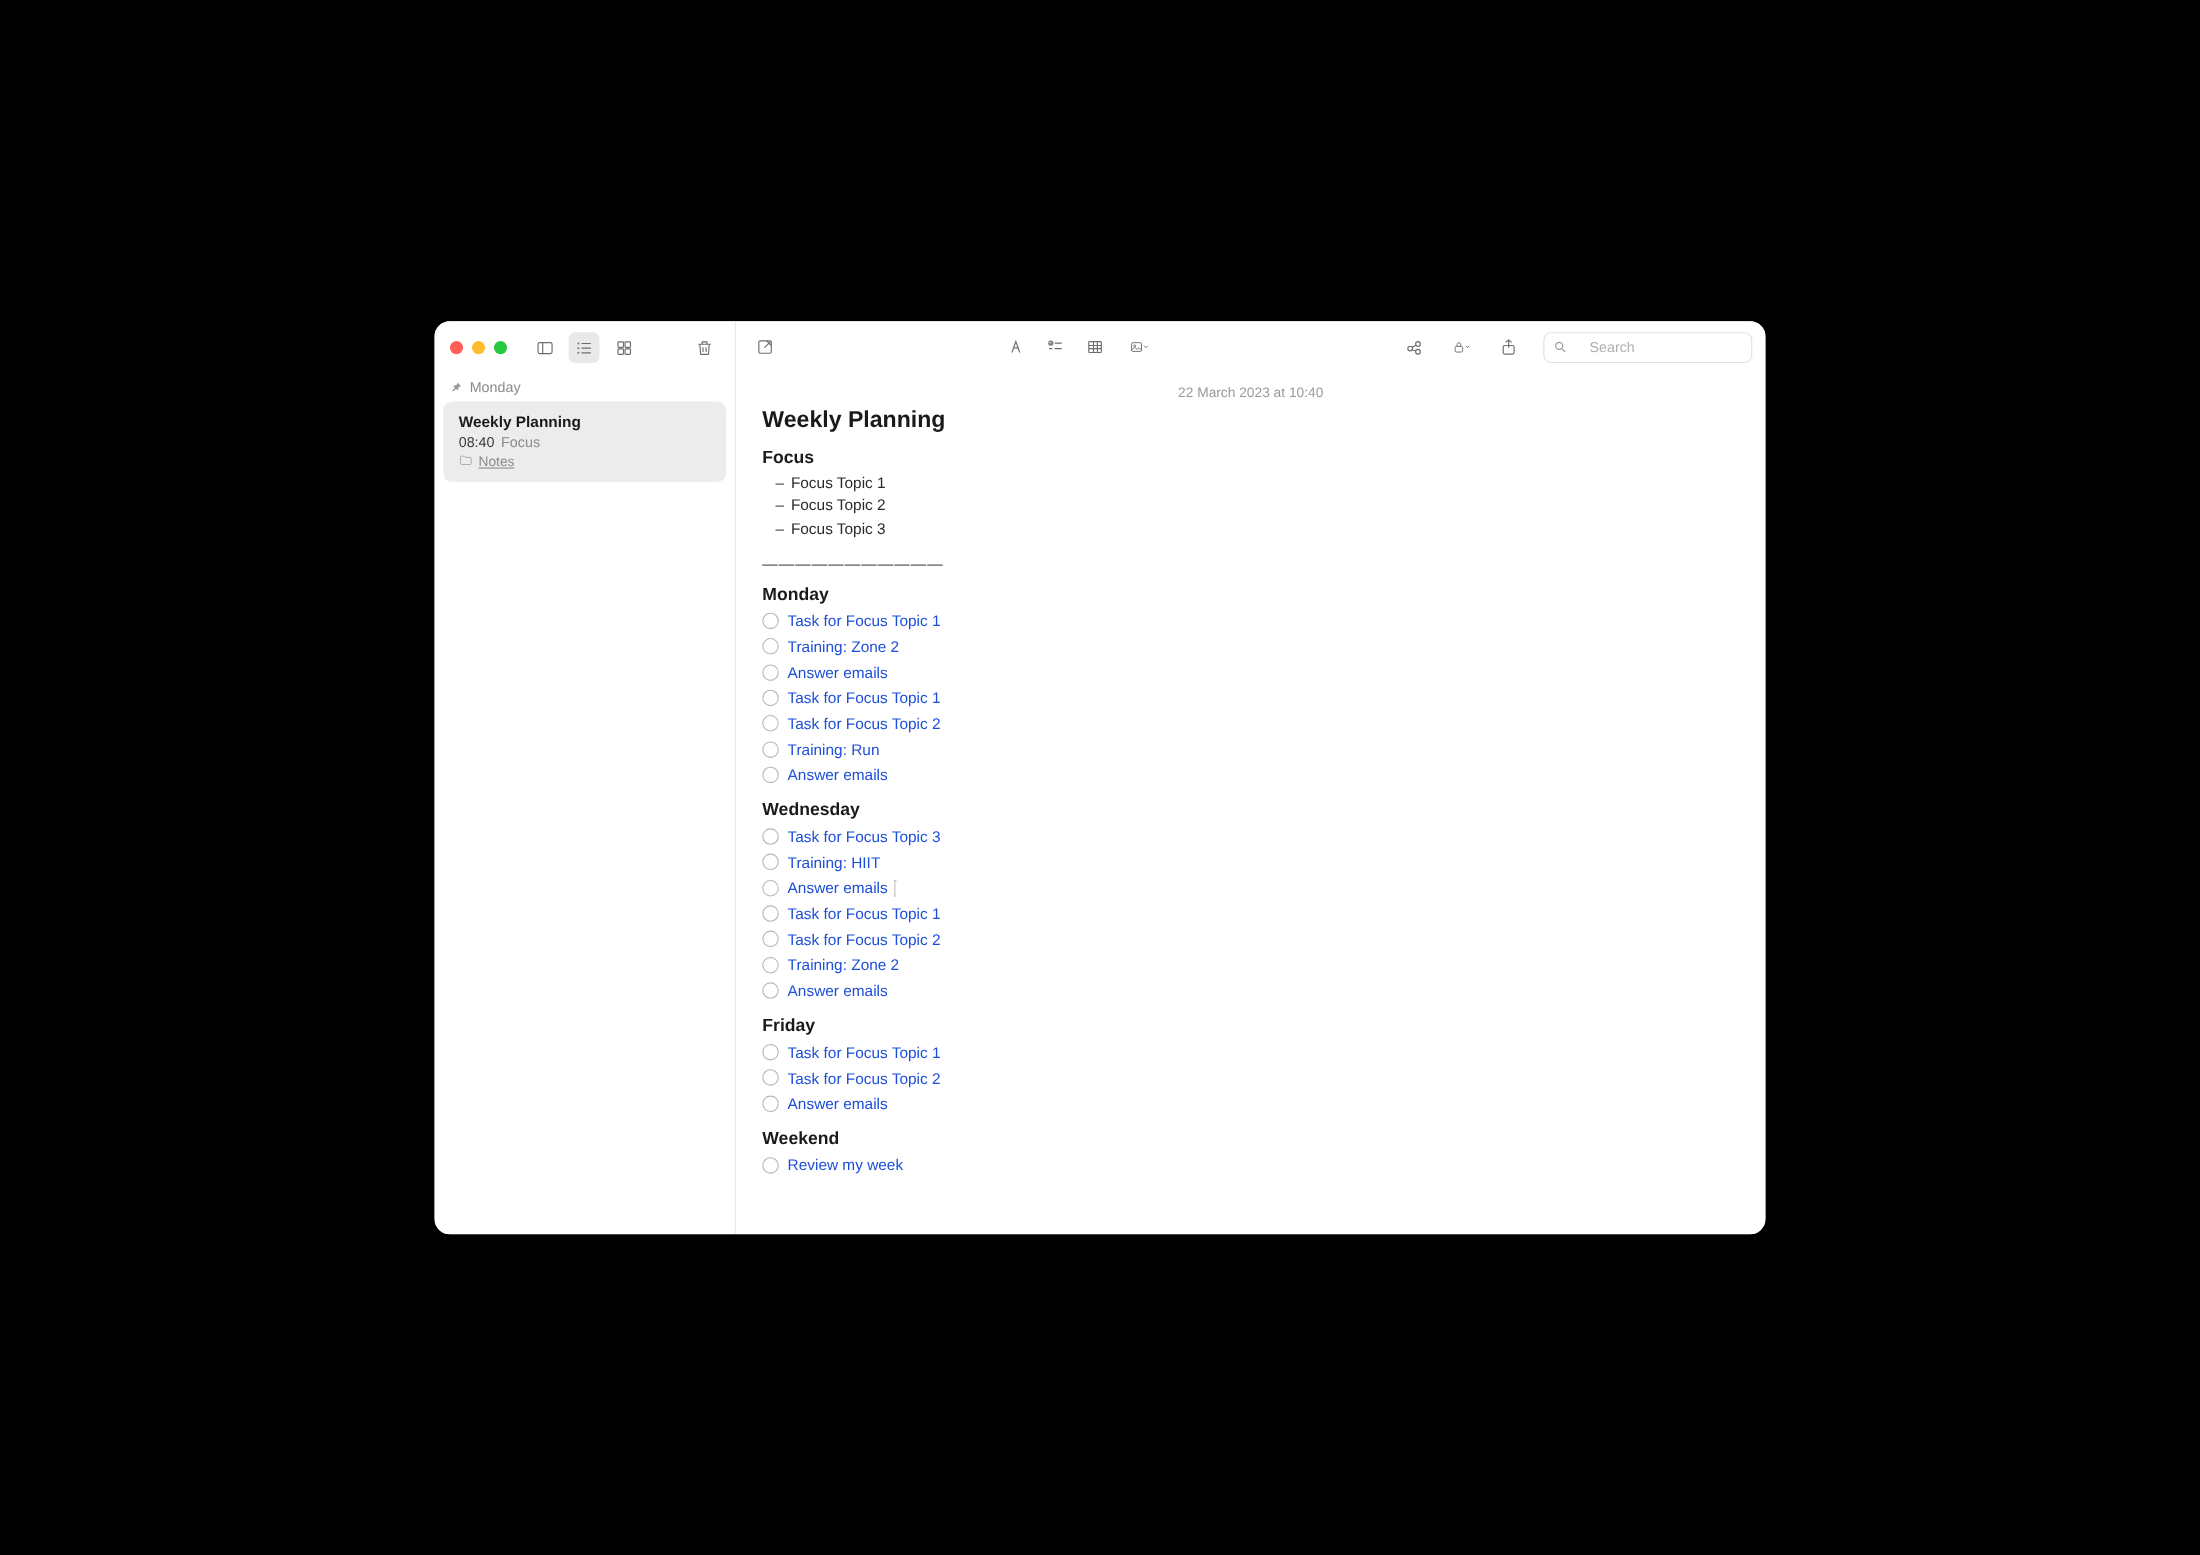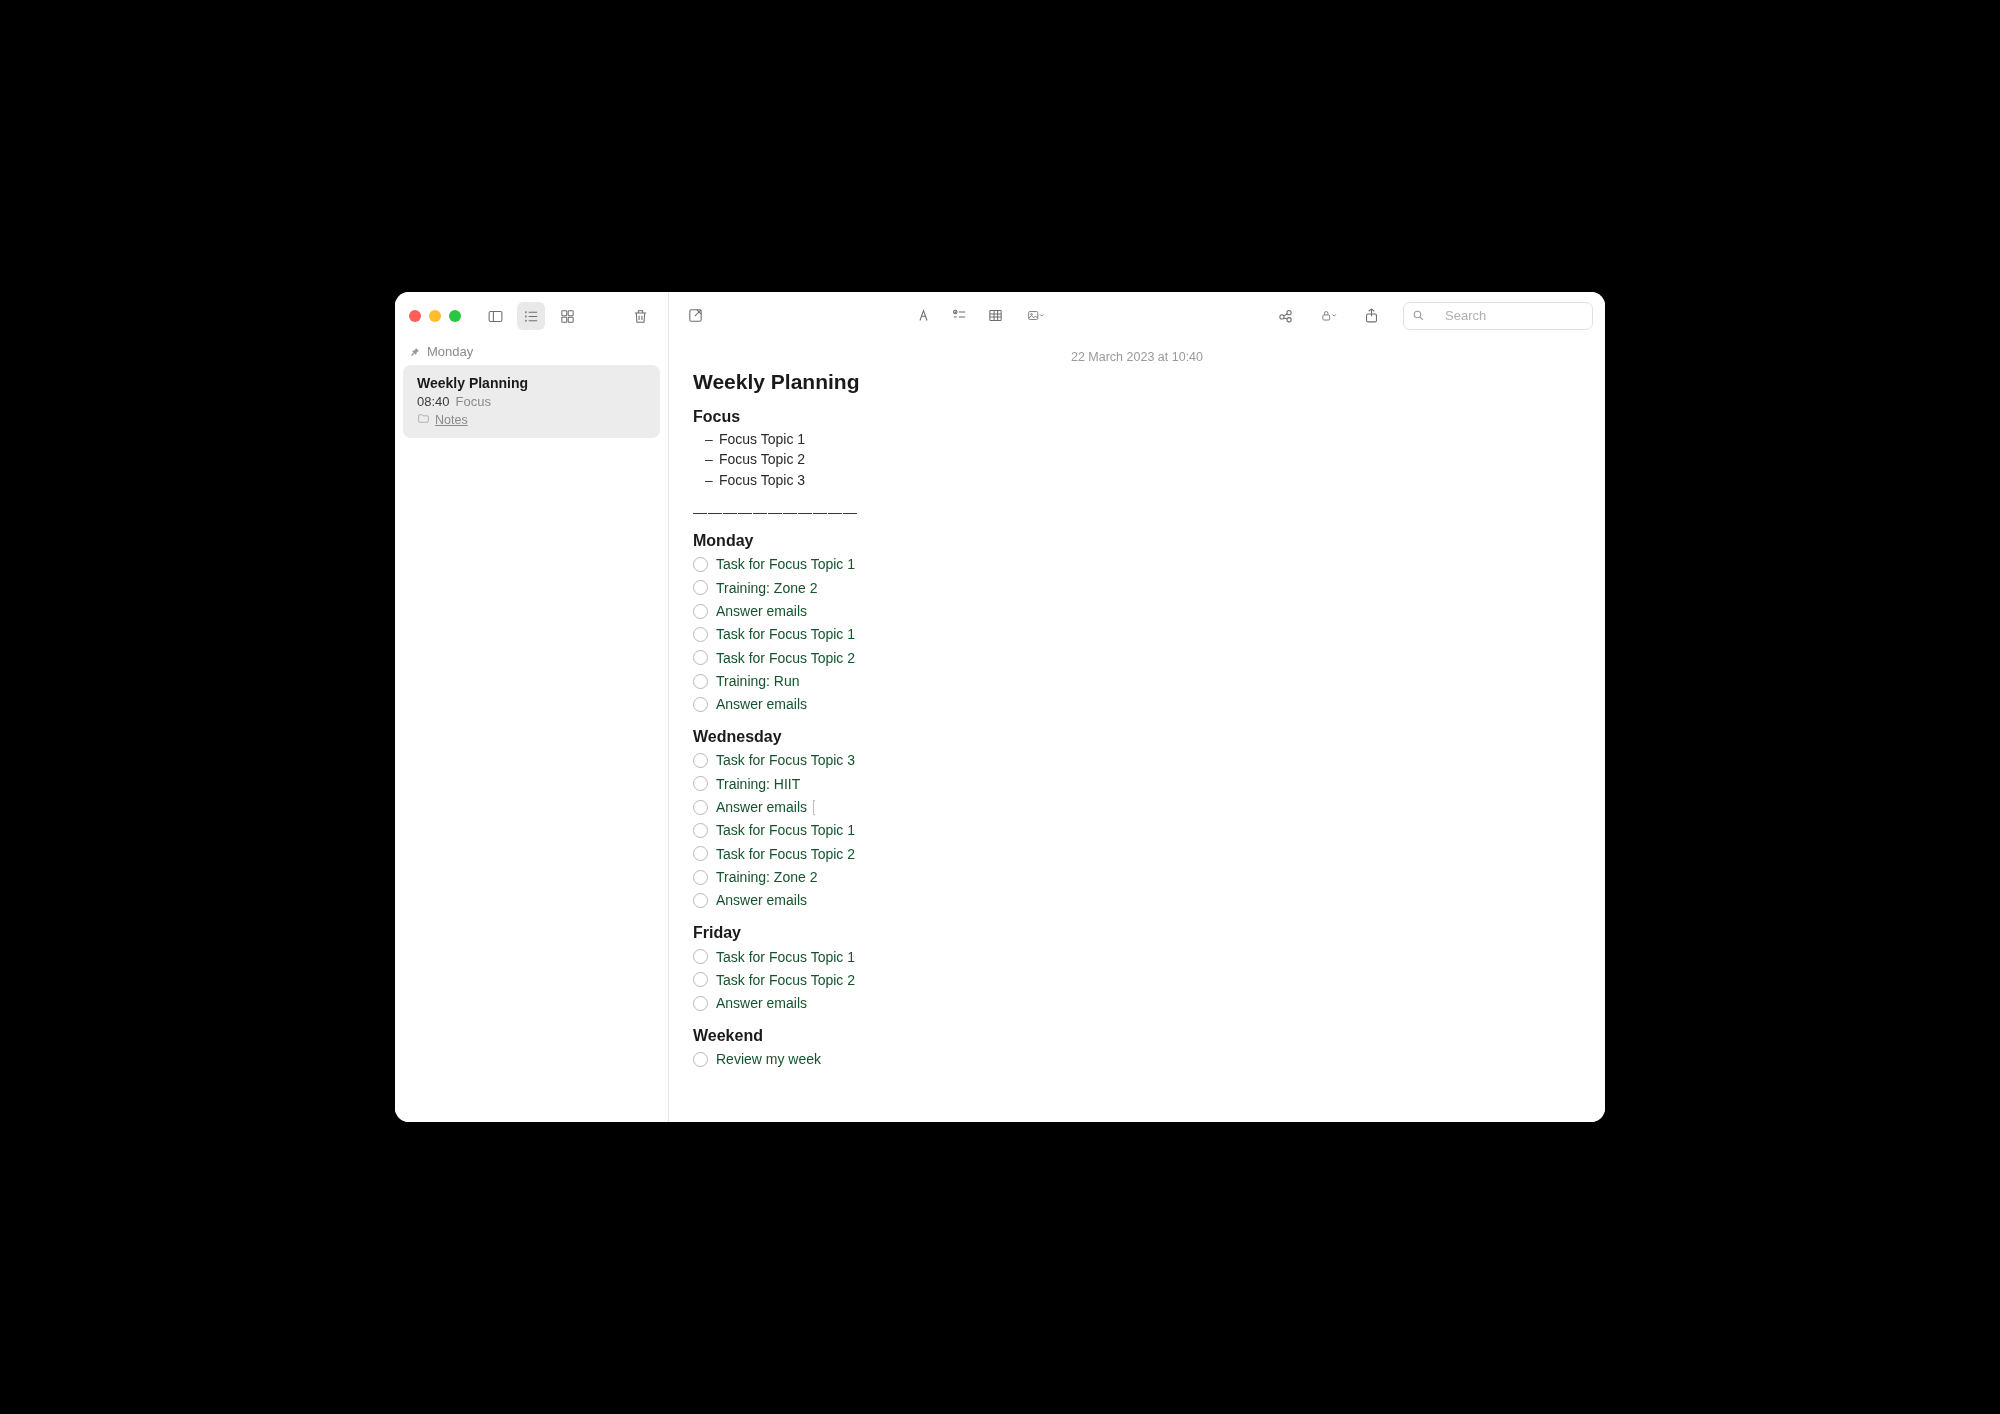--- a/index.html
+++ b/index.html
@@ -159,21 +159,21 @@
     letter-spacing: 1px;
     margin: 14px 0 4px 0;
   }
   .check-list { list-style: none; }
   .check-item {
     display: flex;
     align-items: center;
     gap: 8px;
     line-height: 1.45;
     font-size: 14px;
-    color: #14532d;
+    color: #1d4ed8;
     padding: 1.5px 0;
   }
   .checkbox {
     width: 15px; height: 15px;
     border: 1.4px solid #b8b8b8;
     border-radius: 50%;
     flex-shrink: 0;
   }
   .caret {
     border: 1px solid #bfbfbf;

